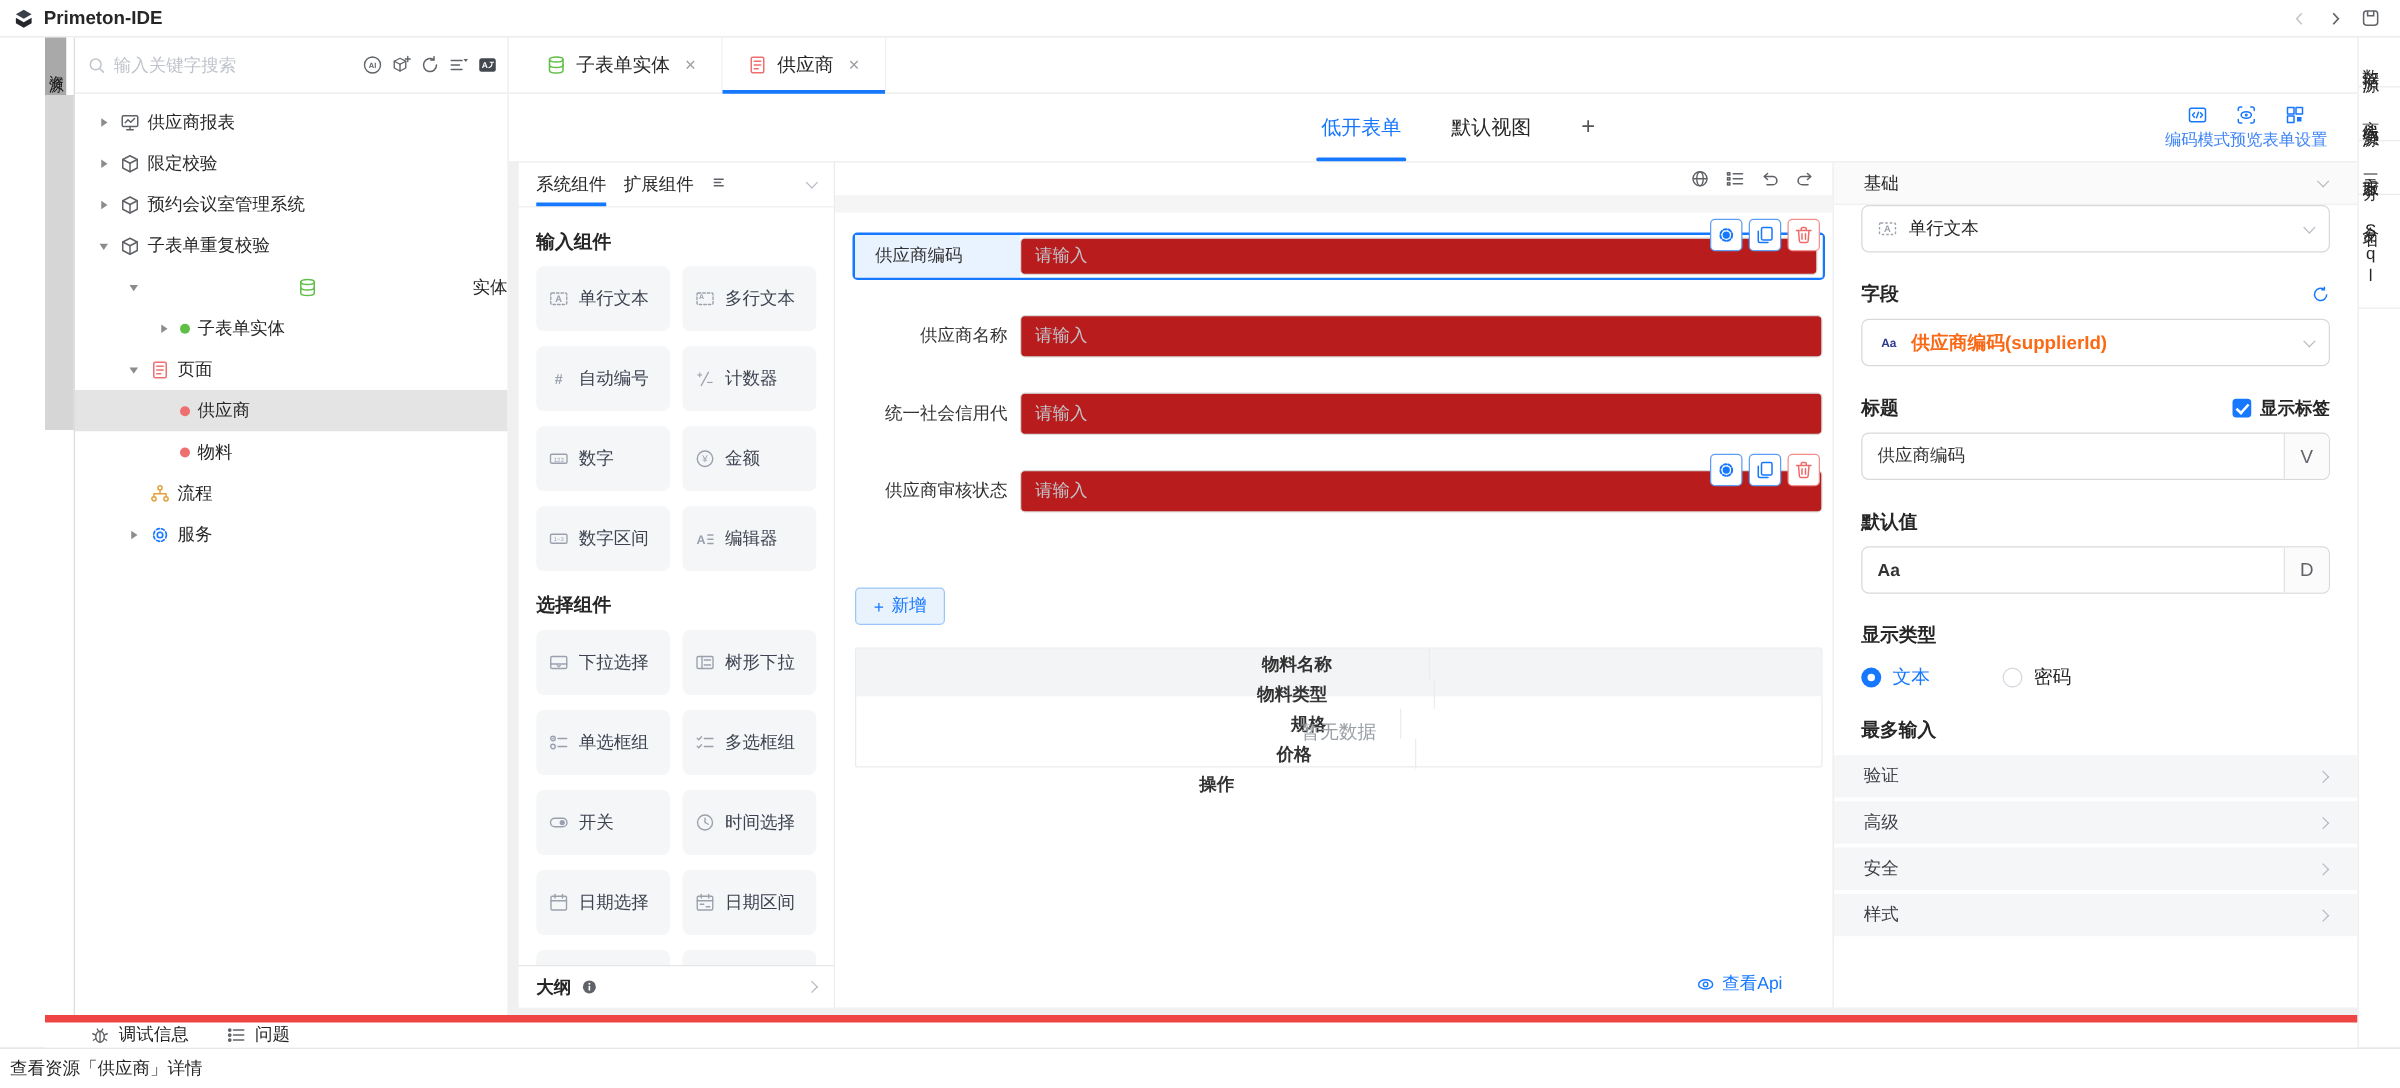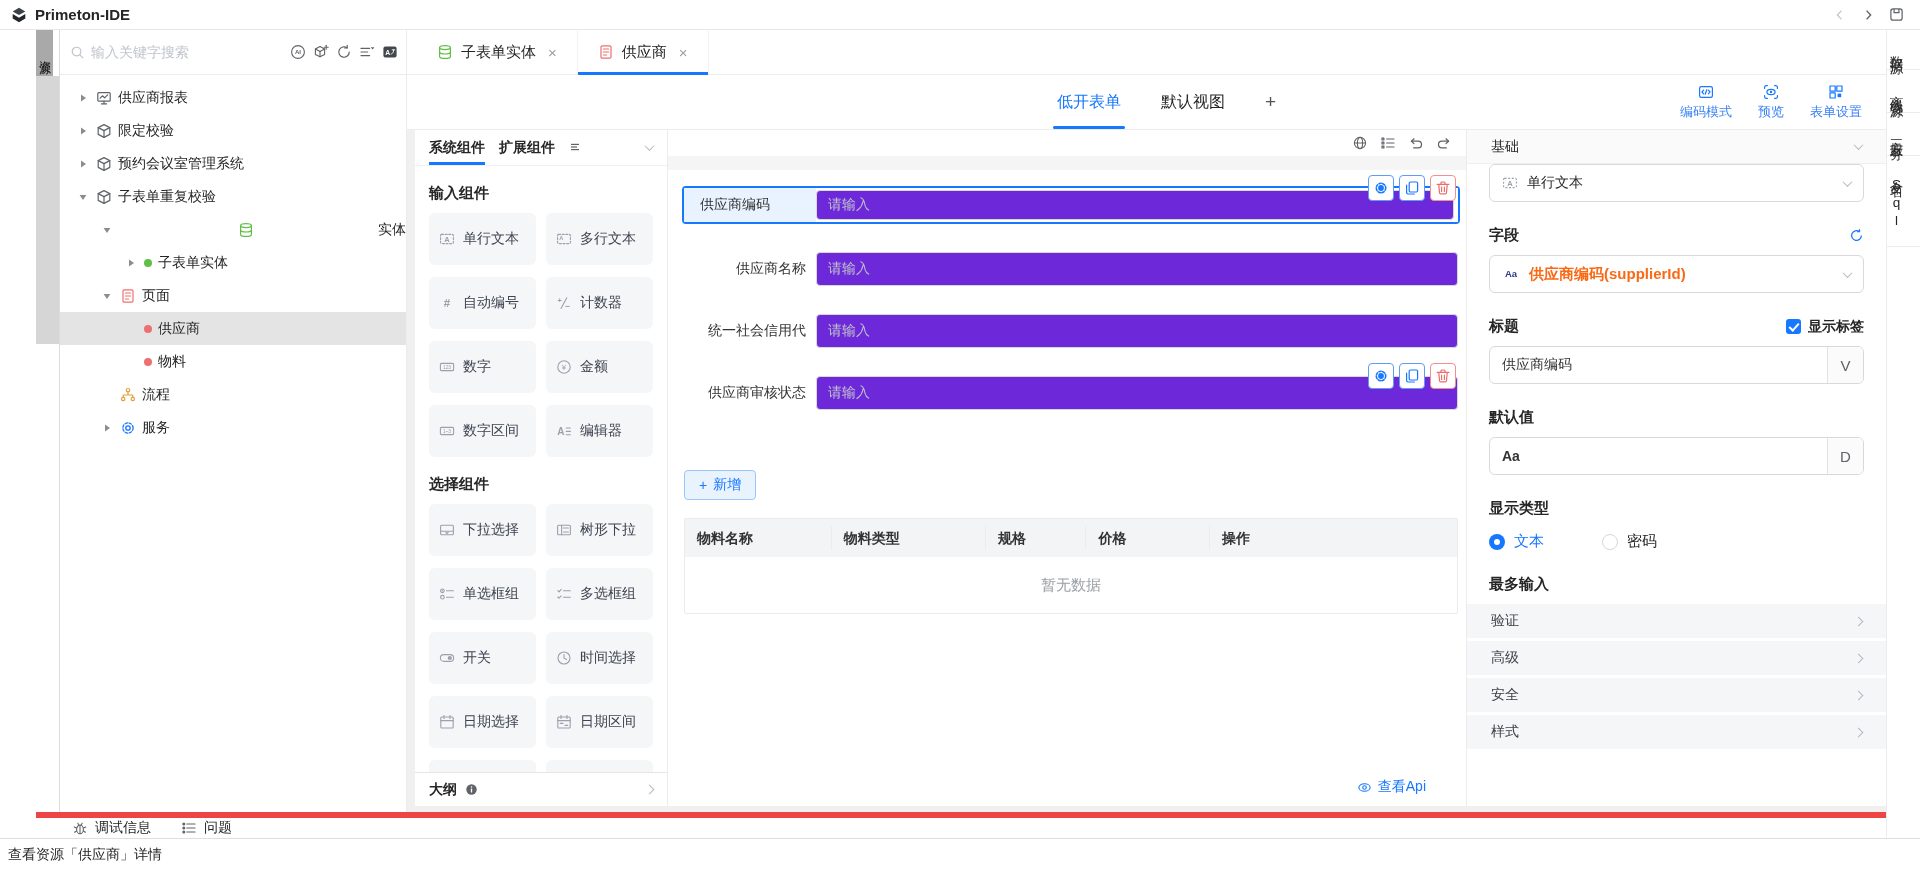--- a/index.html
+++ b/index.html
@@ -41,56 +41,56 @@
   .doc-tabs{height:45px;border-bottom:1px solid var(--bd);display:flex;align-items:stretch;padding-left:10px;}
   .doc-tab{display:flex;align-items:center;gap:8px;padding:0 20px;font-size:15px;position:relative;border-right:1px solid #f2f2f2;}
   .doc-tab .x{color:#9aa0a6;font-size:15px;margin-left:4px;}
   .doc-tab.active::after{content:"";position:absolute;left:0;right:0;bottom:-1px;height:3px;background:var(--accent);}
   .form-header{height:55px;border-bottom:1px solid var(--bd);position:relative;display:flex;align-items:center;}
   .view-tabs{position:absolute;left:650px;top:0;bottom:0;display:flex;align-items:center;gap:40px;}
   .vtab{font-size:16px;height:100%;display:flex;align-items:center;position:relative;}
   .vtab.active{color:var(--accent);}
   .vtab.active::after{content:"";position:absolute;left:-4px;right:-4px;bottom:0;height:3px;border-radius:2px;background:var(--accent);}
   .vtab-add{font-size:19px;color:#555;}
-  .header-actions{margin-left:auto;display:flex;gap:26px;padding-right:24px;}
+  .header-actions{margin-left:auto;display:flex;padding-right:24px;}
   .h-act{display:flex;flex-direction:column;align-items:center;gap:3px;color:#3b82f6;font-size:13px;}
   
   .content{flex:1;display:flex;min-height:0;border-bottom:6px solid #f0f0f0;}
   .gutter{width:8px;background:#f0f0f0;}
   
   .palette{width:253px;border-right:1px solid var(--bd);display:flex;flex-direction:column;min-height:0;}
   .pal-tabs{height:36px;display:flex;align-items:center;padding:0 14px;gap:14px;border-bottom:1px solid #f0f0f0;flex:none;}
-  .pal-tab{font-size:14px;font-weight:bold;position:relative;height:100%;display:flex;align-items:center;}
+  .pal-tab{font-size:14px;font-weight:normal;position:relative;height:100%;display:flex;align-items:center;}
   .pal-tab.active::after{content:"";position:absolute;left:0;right:0;bottom:0;height:3px;background:var(--accent);}
   .pal-body{flex:1;overflow:hidden;padding:0 14px;}
   .pal-group-title{font-size:15px;font-weight:bold;margin:18px 0 10px;}
   .chip-grid{display:grid;grid-template-columns:1fr 1fr;gap:12px 10px;}
   .chip{height:52px;background:#f5f6f8;border-radius:6px;display:flex;align-items:center;gap:8px;padding-left:10px;font-size:14px;color:#3d4350;}
   .outline-bar{height:34px;border-top:1px solid #e6e6e6;display:flex;align-items:center;gap:8px;padding:0 14px;flex:none;background:#fff;}
   .outline-bar .t{font-weight:bold;font-size:14px;}
   .outline-bar .cv{margin-left:auto;}
   
   .canvas{flex:1;min-width:0;position:relative;display:flex;flex-direction:column;}
   .cv-toolbar{height:26px;display:flex;justify-content:flex-end;align-items:center;gap:12px;padding-right:14px;}
   .drop-strip{height:14px;background:#f5f5f5;}
   .form-area{padding:16px 8px 0 16px;}
   .fld{position:relative;display:flex;margin-bottom:28px;}
   .fld-label{width:132px;font-size:14px;color:#333;display:flex;align-items:center;justify-content:flex-end;padding-right:10px;white-space:nowrap;overflow:hidden;}
-  .fld-input{flex:1;height:34px;border:1px solid var(--bd2);border-radius:4px;display:flex;align-items:center;padding-left:11px;font-size:14px;color:#bfc3c9;background:#6d28d9;}
+  .fld-input{flex:1;height:34px;border:1px solid var(--bd2);border-radius:4px;display:flex;align-items:center;padding-left:11px;font-size:14px;color:#bfc3c9;background:#b91c1c;}
   .fld.selected{border:2px solid var(--accent);border-radius:4px;margin-left:-2px;margin-right:-2px;}
   .fld.selected .fld-label{background:#e9f3ff;justify-content:flex-start;padding-left:16px;}
   .fld.selected .inp-wrap{flex:1;padding:2px 4px 2px 0;background:#fff;}
   .fld.selected .fld-input{height:30px;border-radius:4px;}
   .fld-actions{position:absolute;top:-13px;right:2px;display:flex;gap:5px;z-index:3;}
   .act-btn{width:26px;height:26px;background:#fff;border-radius:4px;display:flex;align-items:center;justify-content:center;}
   .act-btn.b-blue{border:1px solid #5d9df5;}
   .act-btn.b-red{border:1px solid #f1908f;}
   .add-btn{margin-top:32px;display:inline-flex;align-items:center;gap:6px;height:30px;padding:0 14px;background:#e9f3fe;border:1px solid #9cc6f8;border-radius:4px;color:var(--accent);font-size:14px;width:fit-content;}
   .subtable{margin-top:18px;border:1px solid #ebebeb;border-radius:2px;}
-  .st-head{display:flex;background:#f3f4f6;height:38px;align-items:center;}
+  .st-head{display:flex;background:#f3f4f6;height:38px;align-items:center;flex-direction:column;}
   .st-th{font-size:14px;font-weight:bold;color:#333;padding-left:12px;border-right:1px solid #ececec;height:24px;line-height:24px;}
   .st-th:last-child{border-right:none;}
   .st-empty{height:56px;display:flex;align-items:center;justify-content:center;color:#9aa0a6;font-size:15px;}
   .api-link{position:absolute;right:40px;bottom:10px;display:flex;align-items:center;gap:6px;color:var(--accent);font-size:14px;}
   
   .props{width:420px;border-left:1px solid var(--bd);display:flex;flex-direction:column;overflow:hidden;}
   .props-head{height:34px;background:#fafafa;border-bottom:1px solid #f0f0f0;display:flex;align-items:center;padding:0 24px;font-size:14px;flex:none;}
   .props-head .cv{margin-left:auto;}
   .props-body{padding:0 22px;flex:1;overflow:hidden;}
   .p-heading{font-size:15px;font-weight:bold;margin-top:24px;margin-bottom:10px;display:flex;align-items:center;}

